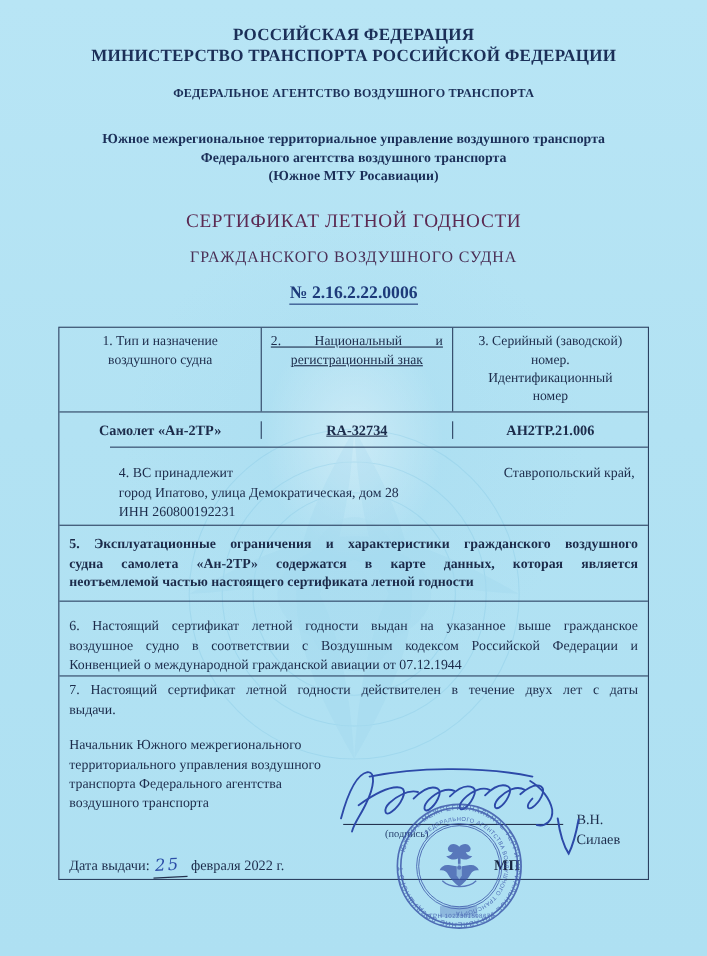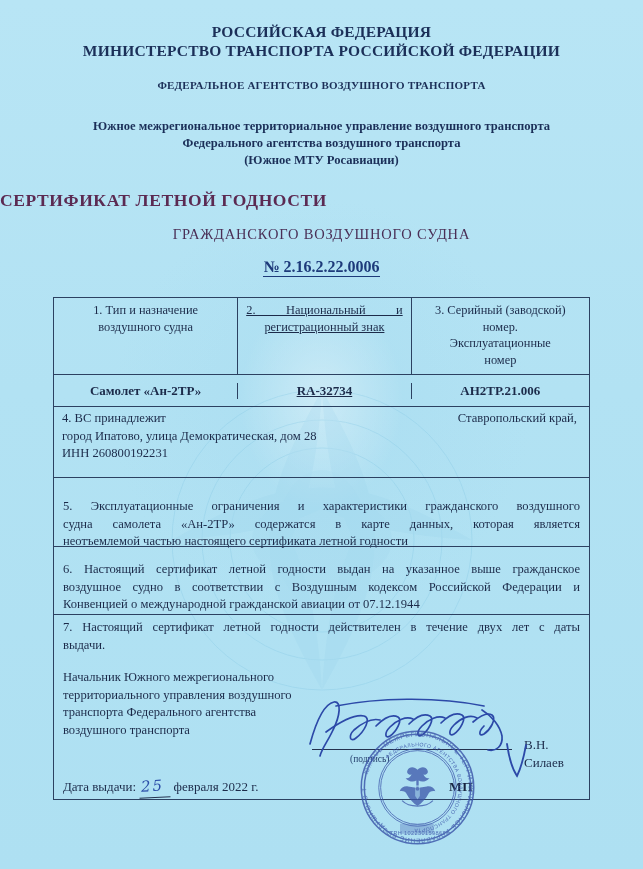--- a/index.html
+++ b/index.html
@@ -63,22 +63,22 @@
     font-weight: bold;
     font-size: 12.6px;
     line-height: 17px;
     color: #1b2f58;
   }
 
   .title {
     position: absolute;
     left: 0; right: 0;
     top: 190px;
-    text-align: left;
-    font-weight: bold;
+    text-align: center;
+    font-weight: normal;
     font-size: 17.5px;
     letter-spacing: .6px;
     color: #5b2a52;
   }
   .subtitle {
     position: absolute;
     left: 0; right: 0;
     top: 226px;
     text-align: center;
     font-size: 14.5px;
@@ -138,26 +138,26 @@
   
   .r2 { display: flex; height: 32px; align-items: center; }
   .r2 .cell {
     box-sizing: border-box;
     font-weight: bold;
     font-size: 13px;
     text-align: center;
   }
 
   
-  .r3 { height: 71px; padding: 3px 8px 0 8px; font-size: 12.6px; line-height: 17.5px; }
+  .r3 { height: 71px; padding: 15px 8px 0 8px; font-size: 12.6px; line-height: 17.5px; margin-left: 46px; }
   .r3 .line1 { display: flex; justify-content: space-between; }
   .r3 .line1 .right { padding-right: 4px; }
 
   
-  .r4 { height: 69px; padding: 20px 9px 0 9px; font-size: 12.6px; line-height: 17.5px; }
+  .r4 { height: 69px; padding: 8px 9px 0 9px; font-size: 12.6px; line-height: 17.5px; font-weight: bold; }
   .just-all { text-align: justify; text-align-last: justify; }
 
   
   .r5 { height: 68px; padding: 14px 9px 0 9px; font-size: 12.6px; line-height: 17.5px; }
 
   
   .r6 { height: 185px; padding: 4px 9px 0 9px; font-size: 12.6px; line-height: 17.5px; position: relative; }
 
   .sigblock {
     position: absolute;
@@ -293,21 +293,21 @@
         <div class="l1">1. Тип и назначение</div>
         <div>воздушного судна</div>
       </div>
       <div class="cell c2">
         <div class="justified">2.        Национальный        и</div>
         <div>регистрационный знак</div>
       </div>
       <div class="cell c3">
         <div>3. Серийный (заводской)</div>
         <div>номер.</div>
-        <div>Эксплуатационные</div>
+        <div>Идентификационный</div>
         <div>номер</div>
       </div>
     </div>
 
     <div class="row r2">
       <div class="cell c1">Самолет «Ан-2ТР»</div>
       <div class="cell c2">RA-32734</div>
       <div class="cell c3">АН2ТР.21.006</div>
     </div>
 

